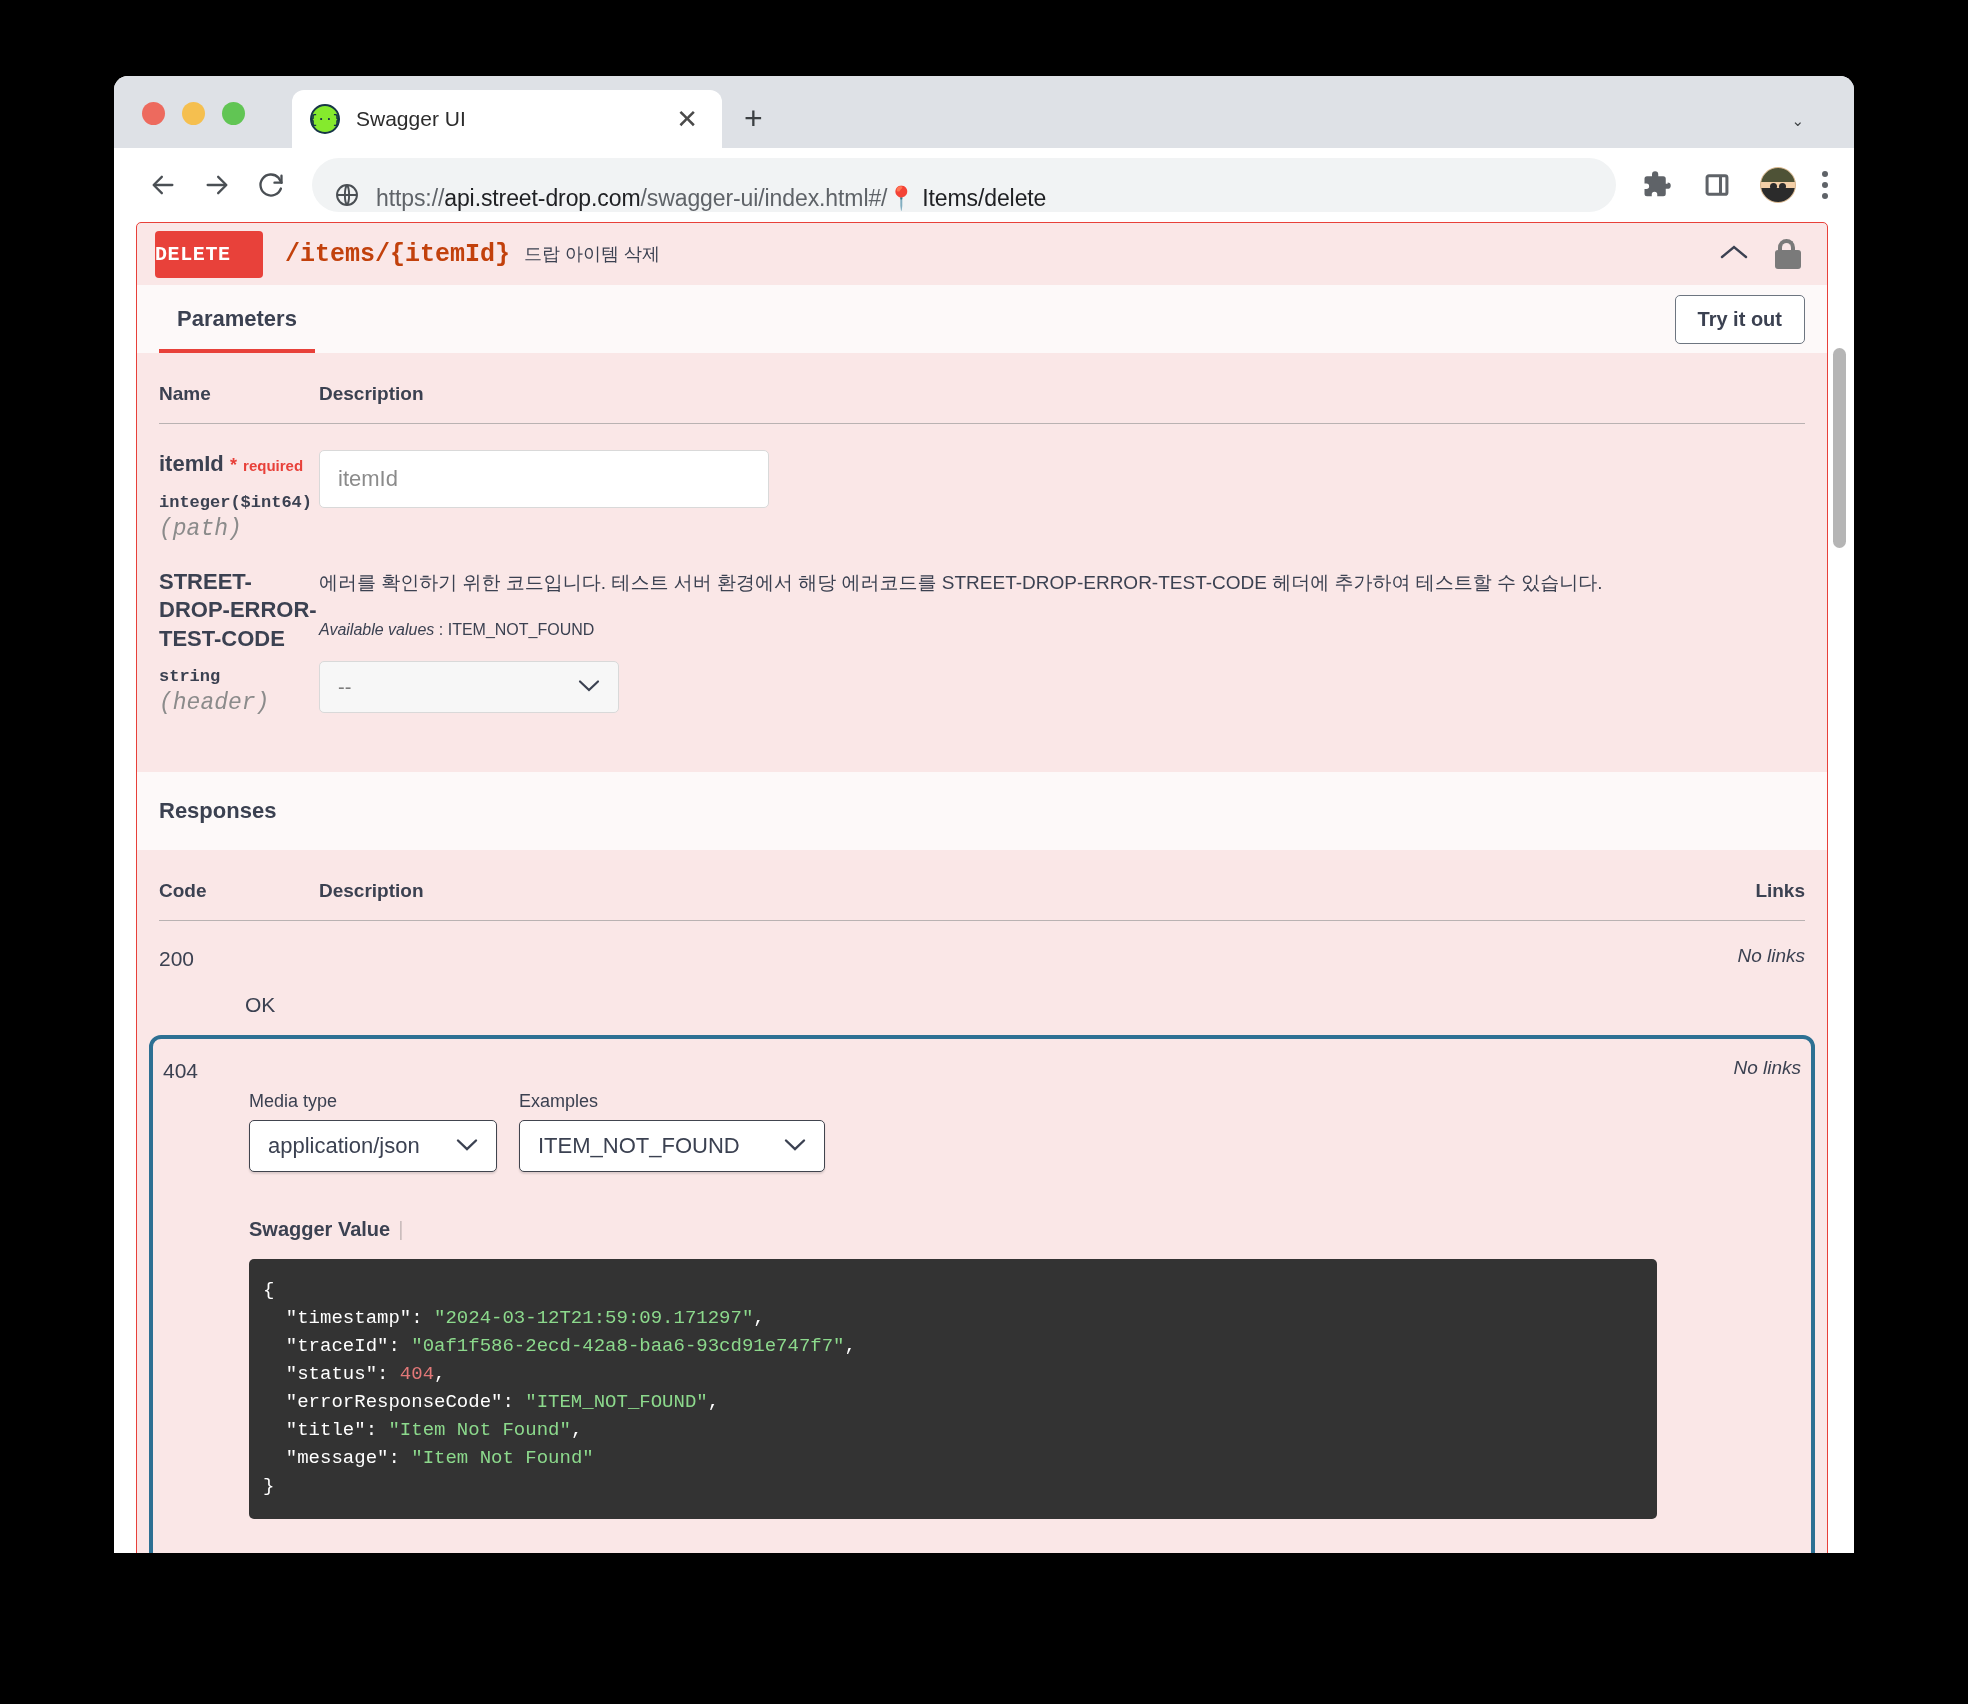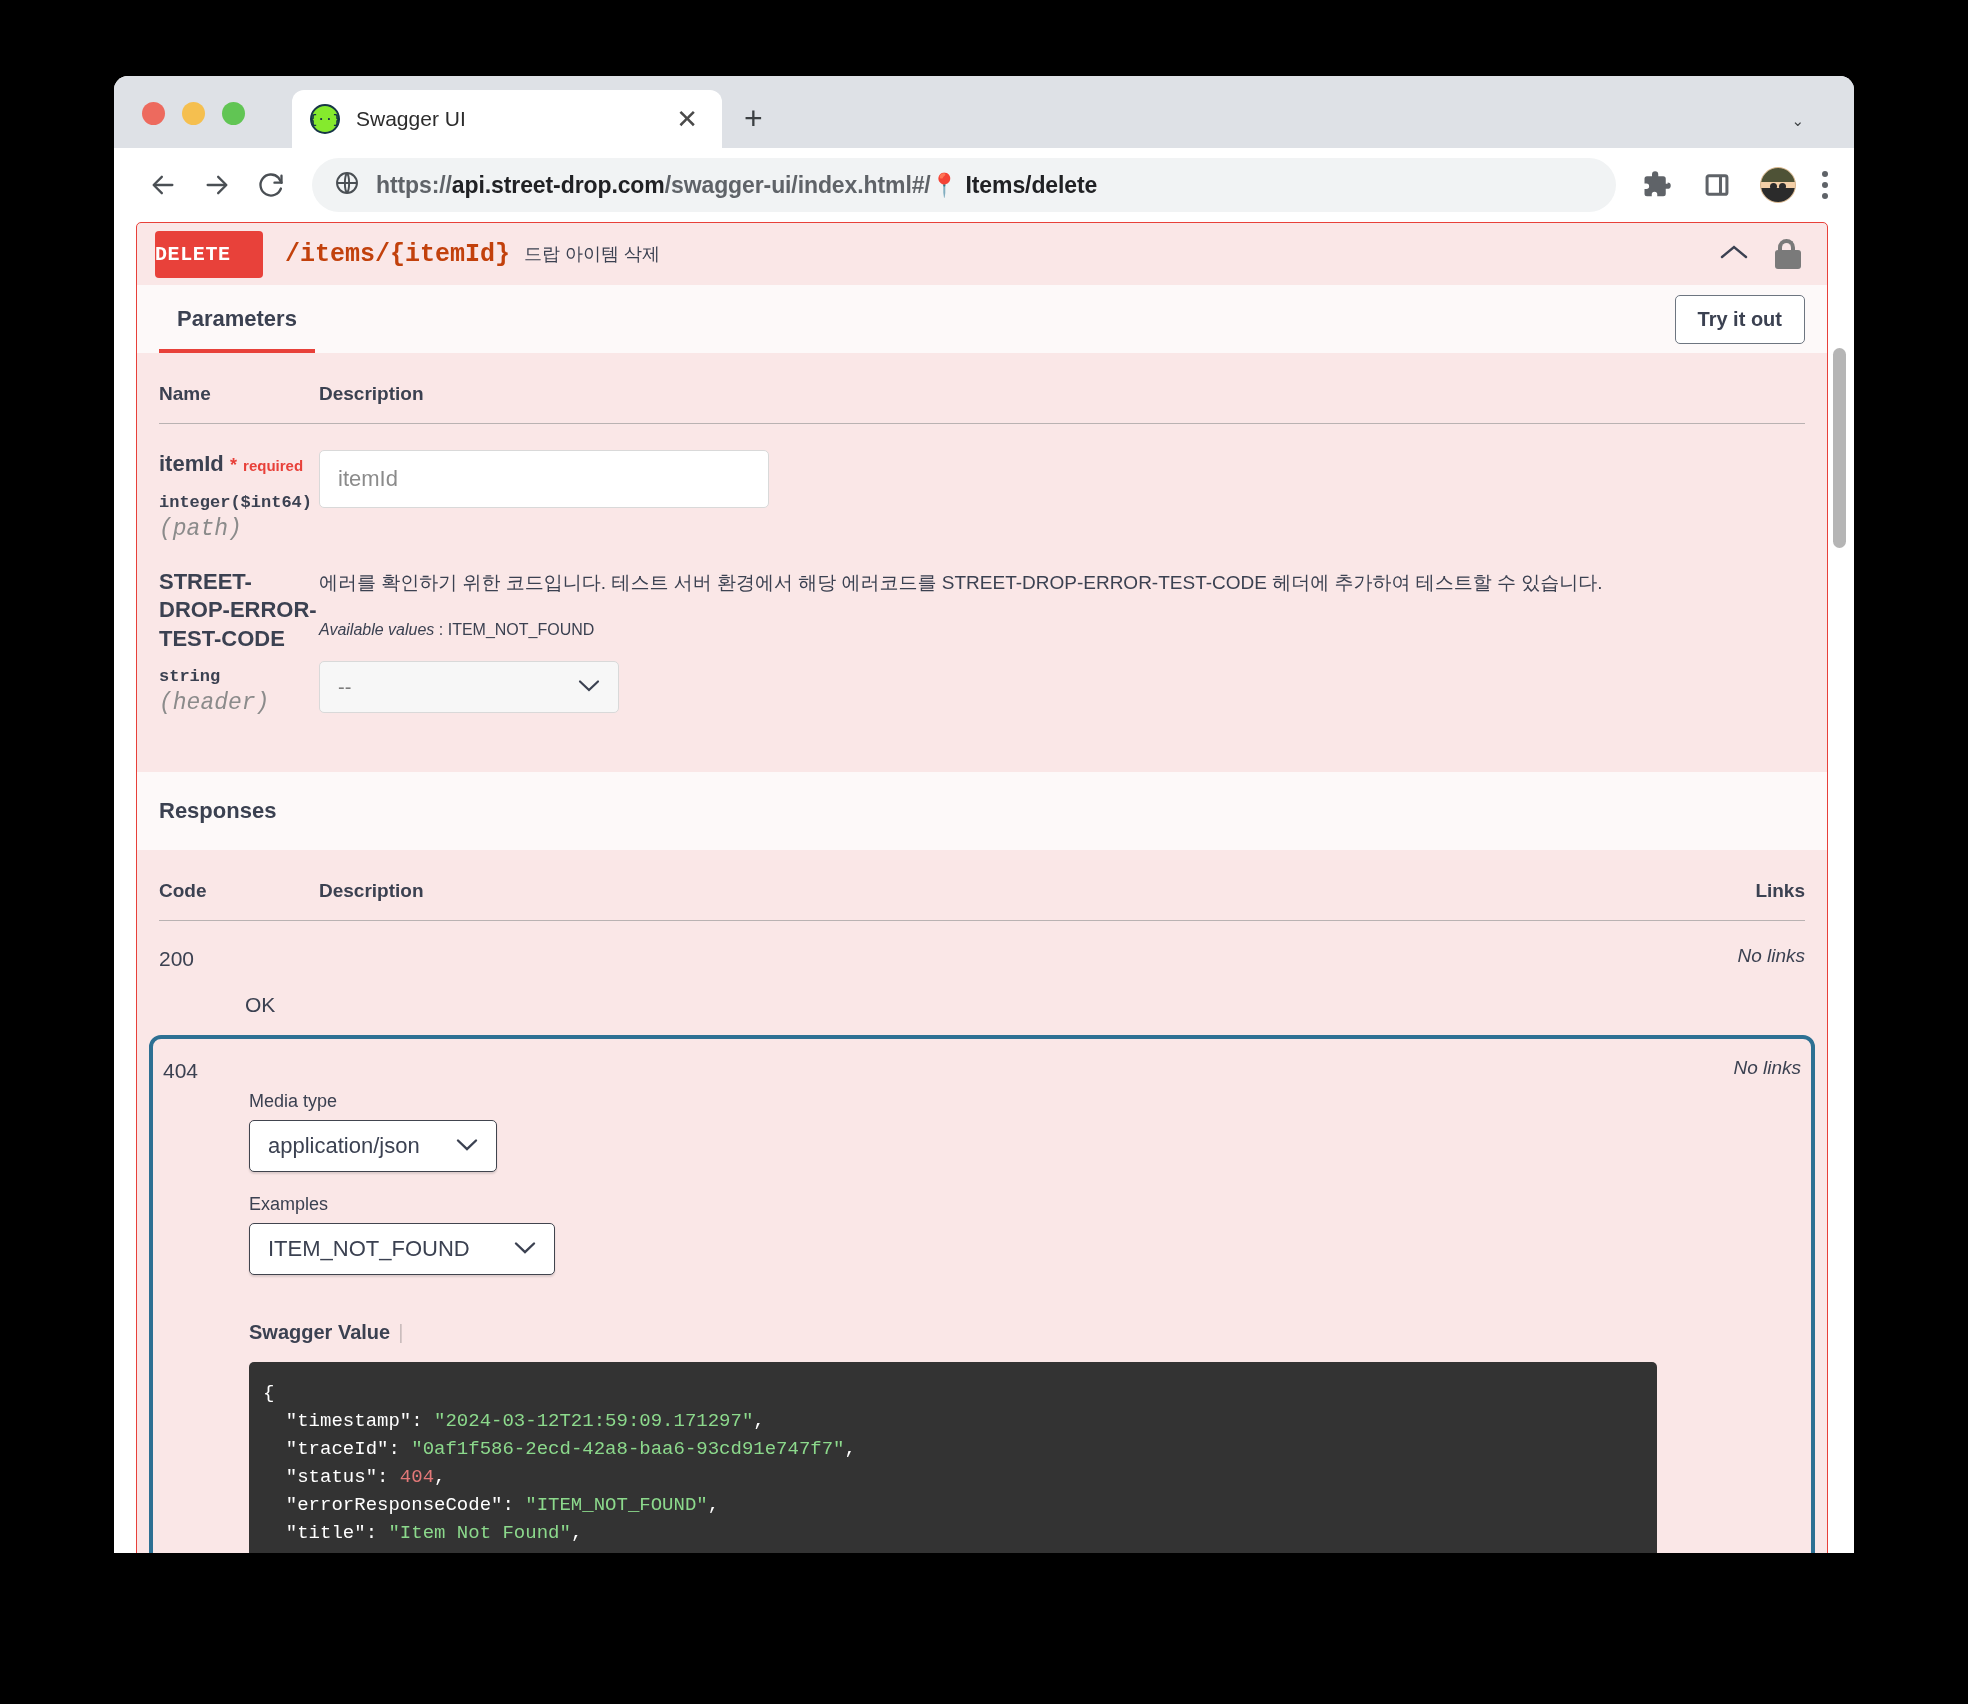--- a/index.html
+++ b/index.html
@@ -74,24 +74,23 @@
   }
   .navbtn {
     width:54px; height:54px; border-radius:50%;
     display:flex; align-items:center; justify-content:center;
     color:#4a4f54; flex:0 0 auto;
   }
   .navbtn svg { display:block; }
   .omnibox {
     flex:1; height:54px; margin:9px 14px;
     background:#f1f3f4; border-radius:27px;
-    display:flex; align-items:center;
+    display:flex; align-items:flex-end;
     padding:0 22px; gap:16px;
     min-width:0;
-    font-weight:bold;
   }
   .omni-text {
     font-size:23px; color:#202124; white-space:nowrap;
     overflow:hidden; text-overflow:ellipsis;
     letter-spacing:-.1px;
   }
   .omni-text .dim { color:#5f6368; }
   .omni-text .strong { color:#202124; }
   .tb-icons { display:flex; align-items:center; gap:26px; padding-left:10px; padding-right:4px; }
   .tb-ic { width:34px; height:34px; display:flex; align-items:center; justify-content:center; color:#5f6368;}
@@ -243,21 +242,21 @@
     width:150px; text-align:right;
     font-size:19px; color:#3b4151; font-style:italic;
   }
   .resp-200-desc { font-size:21px; color:#3b4151; padding:22px 0 0 86px; }
 
   .resp404-box {
     border:4px solid #2d7093; border-radius:12px;
     margin:18px -10px 0 -10px;
     padding:18px 10px 32px 10px;
   }
-  .dropdowns { display:flex; gap:22px; margin-left:86px; margin-top:8px;flex-direction:column;}
+  .dropdowns { display:flex; gap:22px; margin-left:86px; margin-top:8px;}
   .dd-group label {
     display:block; font-size:18px; color:#3b4151; margin-bottom:8px;
   }
   .dd {
     border:1.5px solid #41444e; border-radius:5px;
     background:#fff;
     height:52px; display:flex; align-items:center;
     padding:0 18px; font-size:22px; color:#3b4151;
     box-shadow:0 2px 2px rgba(0,0,0,.12);
   }

